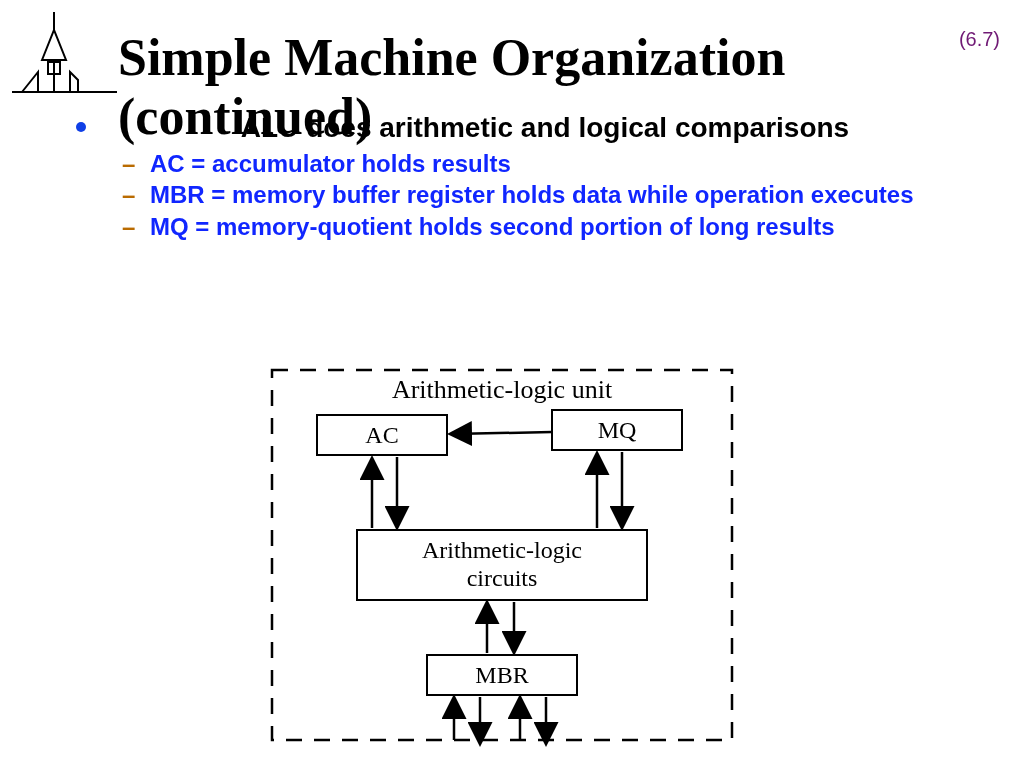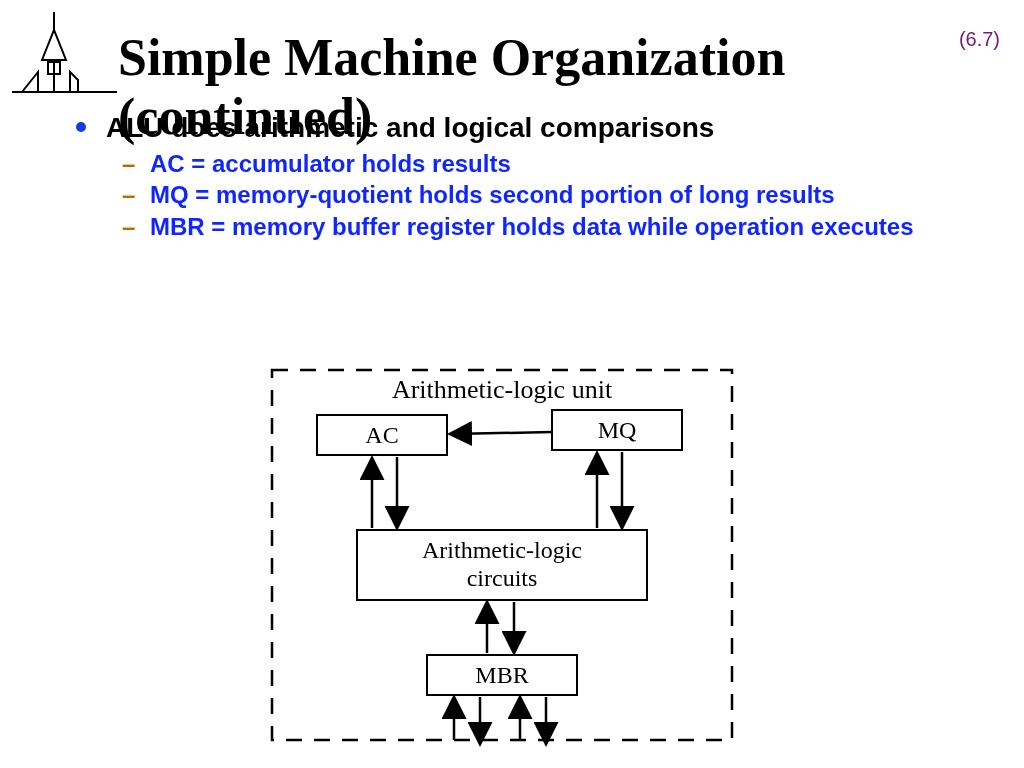--- a/index.html
+++ b/index.html
@@ -47,20 +47,21 @@
     right: 40px;
   }
   .bullet-1 {
     font-size: 28px;
     font-weight: 700;
     color: #000;
     margin-bottom: 4px;
     padding-left: 36px;
     position: relative;
     line-height: 1.25;
+    text-align: center;
   }
   .bullet-1::before {
     content: "";
     position: absolute;
     left: 6px;
     top: 12px;
     width: 10px;
     height: 10px;
     background: #0f3fe6;
     border-radius: 50%;
@@ -107,22 +108,22 @@
     </g>
   </svg>
 
   <div class="page-number">(6.7)</div>
 
   <div class="title">Simple Machine Organization (continued)</div>
 
   <div class="content">
     <div class="bullet-1">ALU does arithmetic and logical comparisons</div>
     <div class="bullet-2">AC = accumulator holds results</div>
+    <div class="bullet-2">MBR = memory buffer register holds data while operation executes</div>
     <div class="bullet-2">MQ = memory-quotient holds second portion of long results</div>
-    <div class="bullet-2">MBR = memory buffer register holds data while operation executes</div>
   </div>
 
   <svg class="diagram" viewBox="0 0 480 390">
     <defs>
       <marker id="ah" markerWidth="10" markerHeight="10" refX="8" refY="5" orient="auto">
         <path d="M0,0 L10,5 L0,10 Z" fill="#000"></path>
       </marker>
     </defs>
 
     <rect x="10" y="10" width="460" height="370" fill="none" stroke="#000" stroke-width="2.5" stroke-dasharray="16 12"></rect>

